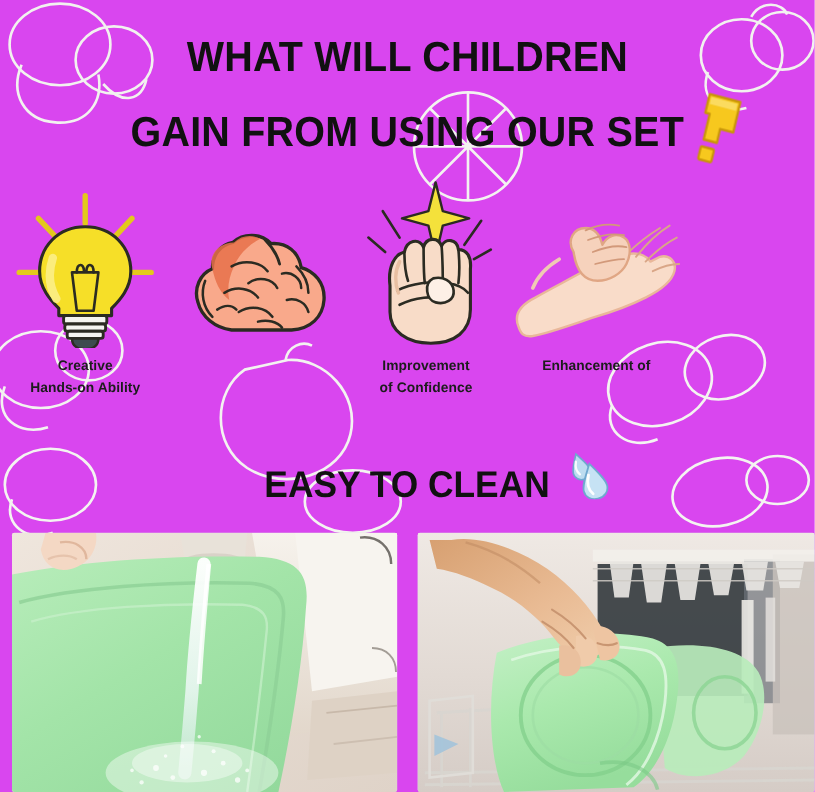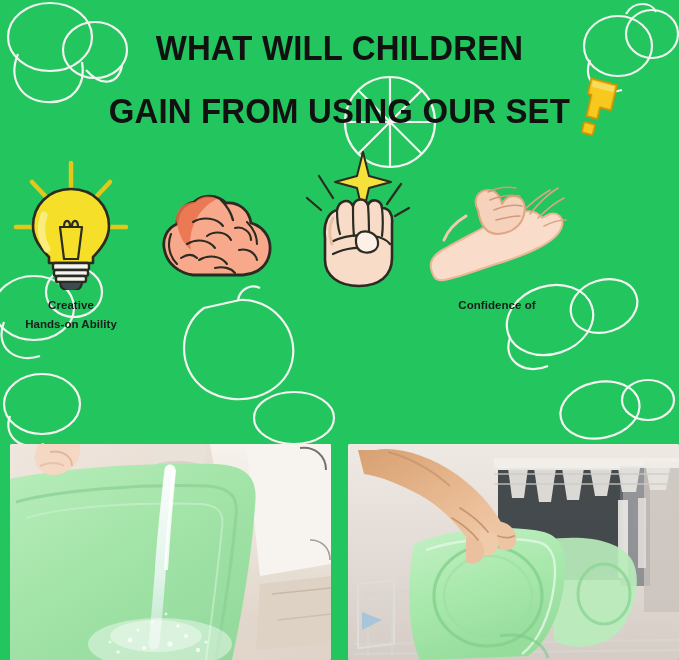--- a/index.html
+++ b/index.html
@@ -4,21 +4,21 @@
 <style>
   * { margin:0; padding:0; box-sizing:border-box; }
   html, body {
     width:679px; height:660px;
     background:#ffffff;
     font-family:"Liberation Sans","DejaVu Sans",sans-serif;
     overflow:hidden;
   }
   #page {
     position:relative; width:679px; height:660px;
-    background:#22c55e; overflow:hidden;padding-left:42px;
+    background:#d946ef; overflow:hidden;padding-left:42px;
   }
 
   
   .wm { position:absolute; pointer-events:none; opacity:1; }
   .wm svg { display:block; }
 
   
   .headline-wrap {
     position:absolute; left:0; right:0; top:30px;
     text-align:center; z-index:5;
@@ -261,20 +261,24 @@
             <path d="M58 56 C58 68 58 78 59 86"></path>
             <path d="M73 55 C74 68 74 78 74 86"></path>
             <path d="M87 58 C88 68 88 78 87 86"></path>
             <path d="M36 92 C48 86 64 84 78 86 C86 87 92 90 95 94"></path>
             <path d="M38 104 C50 98 66 96 80 99"></path>
           </g>
           <path d="M66 82 C74 80 82 84 83 92 C84 100 76 104 68 102 C60 100 58 86 66 82 Z" fill="#FDF0E6" stroke="#2B2B22" stroke-width="2.2"></path>
           <path d="M38 68 C34 76 34 86 37 94" fill="none" stroke="#E8BFA2" stroke-width="3" stroke-linecap="round"></path>
         </svg>
       </div>
+      <div class="cap">
+        <div>Improvement</div>
+        <div>of Confidence</div>
+      </div>
     </div>
 
     <div class="feature">
       <div class="art">
         <svg width="142" height="120" viewBox="0 0 142 120">
 
           <path d="M6 102 C2 92 8 84 20 78 C34 70 50 62 64 54
                    C74 48 86 44 96 42 C104 40 112 42 116 48
                    L124 44 C132 42 138 48 136 56
                    C134 64 124 72 112 78 C98 85 84 90 70 94
@@ -292,26 +296,44 @@
           <g fill="none" stroke="#D2997A" stroke-width="1.5" stroke-linecap="round">
             <path d="M62 22 C70 18 80 16 90 18"></path>
             <path d="M64 30 C74 26 84 24 94 26"></path>
             <path d="M68 40 C78 36 88 34 96 36"></path>
             <path d="M70 50 C78 48 86 46 94 46"></path>
           </g>
           <path d="M40 46 C30 52 22 60 18 70" fill="none" stroke="#EFCAB3" stroke-width="3" stroke-linecap="round"></path>
         </svg>
       </div>
       <div class="cap">
-        <div>Confidence of</div>
-      </div>
-    </div>
-
-  </div>
-
+        <div>Enhancement of</div>
+      </div>
+    </div>
+
+  </div>
+
+  <div class="clean-wrap">
+    <div class="clean-inner">
+      <span class="clean-title" style="display:inline-block;">EASY TO CLEAN</span>
+
+      <span class="drops">
+        <svg width="38" height="40" viewBox="0 0 38 40">
+          <g transform="rotate(-18 12 12)">
+            <path d="M12 2 C16 9 19 13 19 17 C19 21 16 24 12 24 C8 24 5 21 5 17 C5 13 8 9 12 2 Z" fill="#BDDDF0" stroke="#6FA9CF" stroke-width="1.4"></path>
+            <path d="M10 8 C8 12 8 16 10 19" fill="none" stroke="#ffffff" stroke-width="2" stroke-linecap="round" opacity="0.9"></path>
+          </g>
+          <g transform="rotate(-14 24 26)">
+            <path d="M24 10 C30 20 34 26 34 31 C34 36 30 40 24 40 C18 40 14 36 14 31 C14 26 18 20 24 10 Z" fill="#C6E2F4" stroke="#6FA9CF" stroke-width="1.5"></path>
+            <path d="M21 19 C18 25 18 31 21 35" fill="none" stroke="#ffffff" stroke-width="2.4" stroke-linecap="round" opacity="0.95"></path>
+          </g>
+        </svg>
+      </span>
+    </div>
+  </div>
 
   <div class="photos">
 
     <div class="photo left">
       <svg viewBox="0 0 321 216" preserveAspectRatio="none">
         <defs>
           <linearGradient id="lbg" x1="0" y1="0" x2="1" y2="1">
             <stop offset="0" stop-color="#efe6dd"></stop>
             <stop offset="0.5" stop-color="#e6dbd1"></stop>
             <stop offset="1" stop-color="#dfd3c8"></stop>

